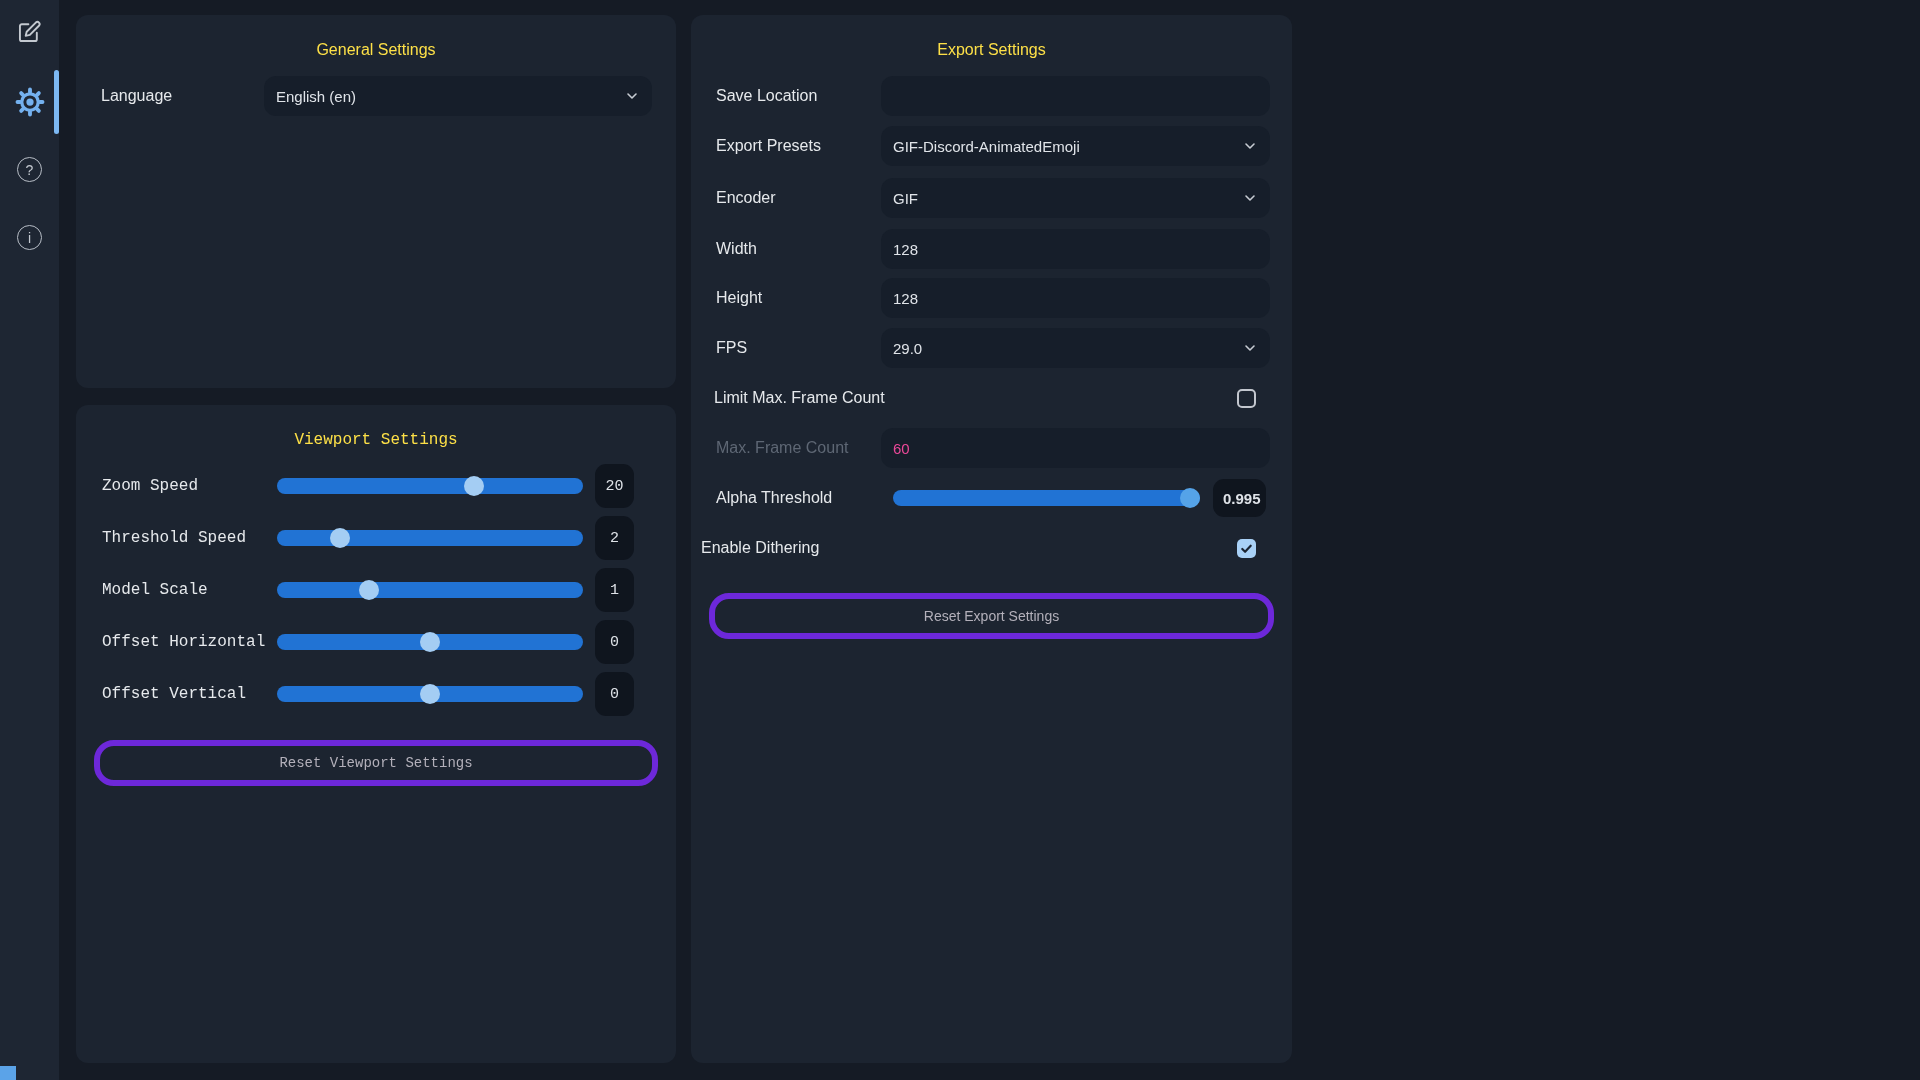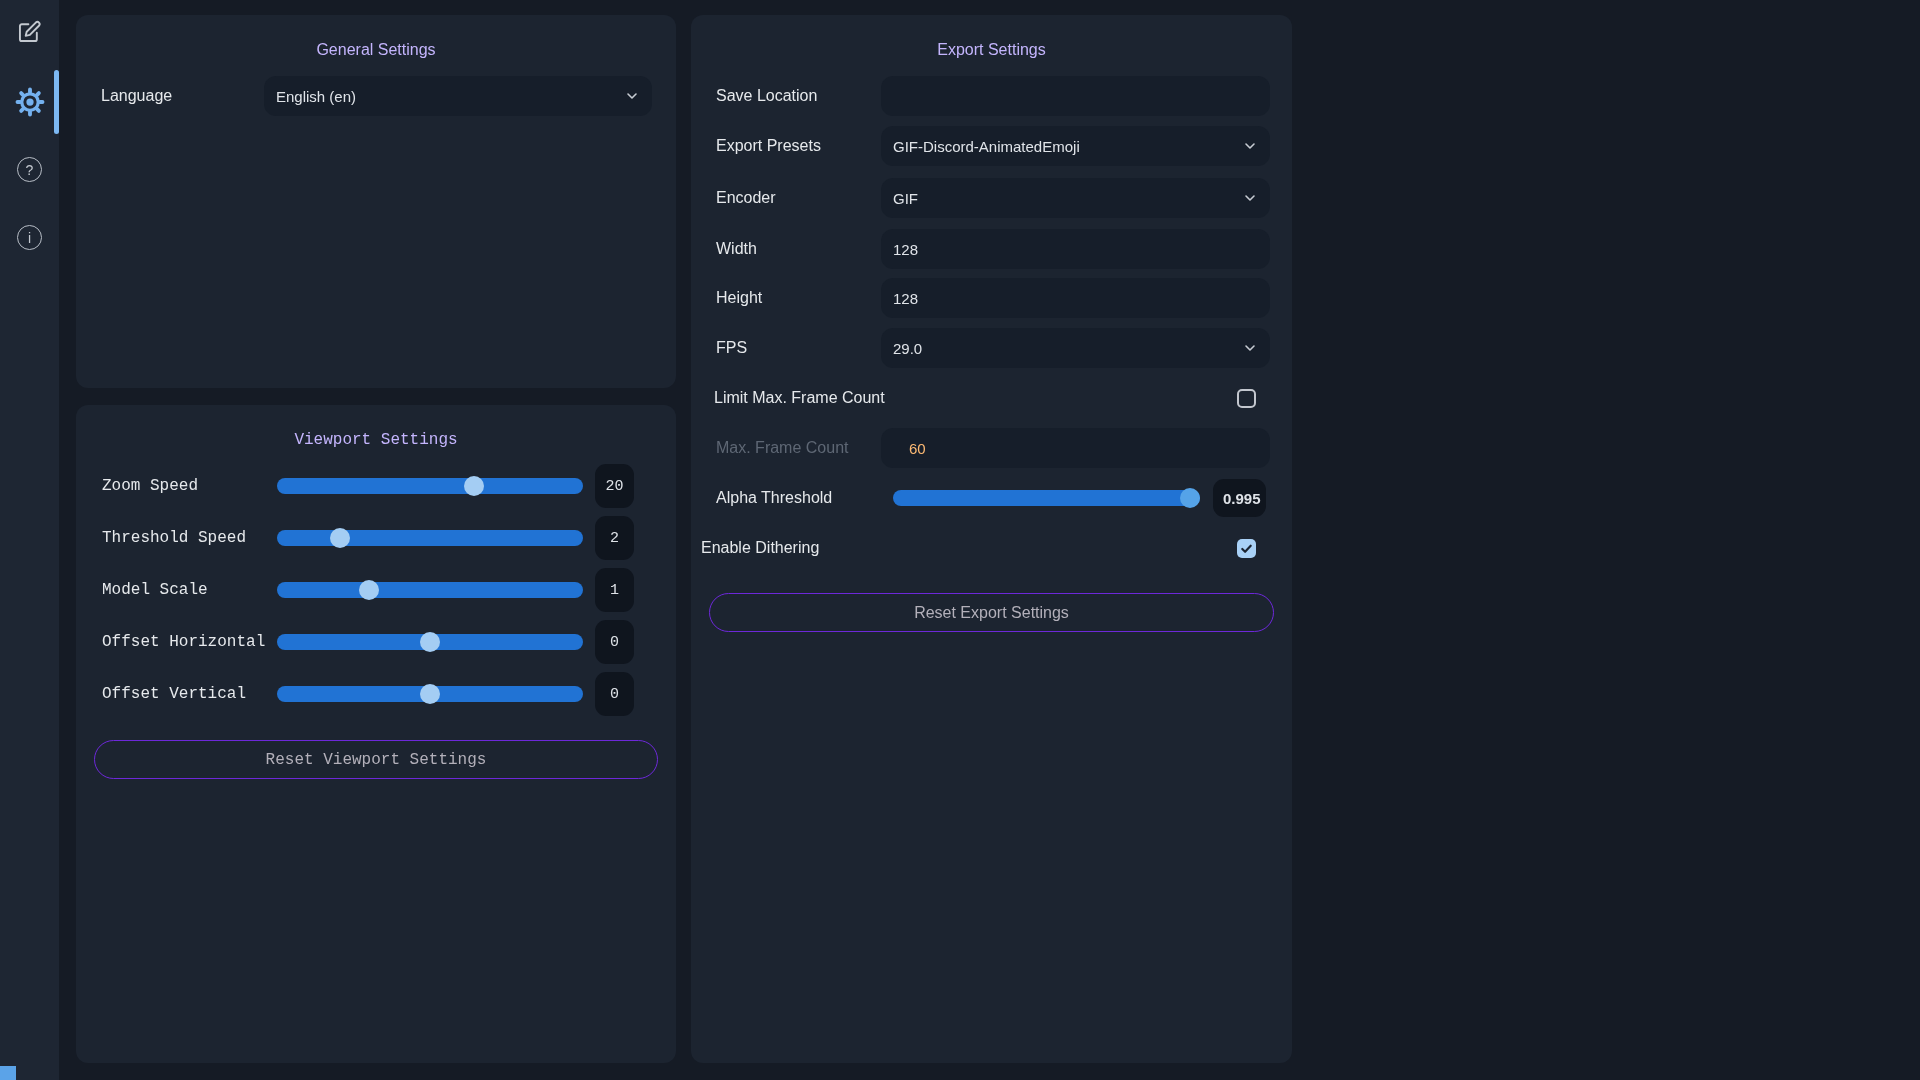--- a/index.html
+++ b/index.html
@@ -18,30 +18,30 @@
   .circle-icon{width:25px;height:25px;border:1.8px solid #b7bdc6;border-radius:50%;
     display:flex;align-items:center;justify-content:center;font-size:14px;color:#c4c9d0;}
   .active-indicator{position:absolute;left:54px;top:70px;width:5px;height:64px;background:var(--accent);border-radius:3px;}
   .corner-accent{position:absolute;left:0;top:1066px;width:16px;height:14px;background:#5ba3e8;}
 
   
   .panel{position:absolute;background:var(--panel-bg);border-radius:12px;}
   .panel-general{left:76px;top:15px;width:600px;height:373px;}
   .panel-viewport{left:76px;top:405px;width:600px;height:658px;font-family:Liberation Mono, monospace;}
   .panel-export{left:691px;top:15px;width:601px;height:1048px;}
-  .panel-title{position:absolute;top:26px;left:0;right:0;text-align:center;font-size:16px;color:#c4b5fd;}
+  .panel-title{position:absolute;top:26px;left:0;right:0;text-align:center;font-size:16px;color:#fde047;}
 
   .row{position:absolute;left:0;right:0;height:40px;display:flex;align-items:center;}
   .row .lbl{margin-left:25px;font-size:16px;color:#e6e9ec;}
   .row .lbl.dim{color:#5e6774;}
 
   .field{position:absolute;left:190px;width:389px;height:40px;background:var(--field-bg);
     border-radius:12px;display:flex;align-items:center;font-size:15px;color:#e0e4e9;padding:0 12px;}
   .field .val{white-space:nowrap;overflow:hidden;}
-  .field .val.dim{color:#fdba74;margin-left:16px;}
+  .field .val.dim{color:#ec4899;}
   .field .chev{position:absolute;right:12px;top:12px;}
 
   
   .slider{position:absolute;height:16px;border-radius:8px;background:var(--slider-track);}
   .slider-thumb{position:absolute;top:50%;width:20px;height:20px;border-radius:50%;
     background:var(--slider-thumb);transform:translate(-50%,-50%);}
   .slider.alpha .slider-thumb{background:var(--alpha-slider-thumb);}
   .value-box{position:absolute;background:var(--value-box-bg);border-radius:11px;
     display:flex;align-items:center;justify-content:center;font-size:15px;color:#dfe3e8;}
 
@@ -55,22 +55,22 @@
   .erow-alpha .value-box .val{white-space:nowrap;}
 
   
   .checkbox{position:absolute;left:546px;width:19px;height:19px;border:2px solid #c3c7ce;border-radius:5px;
     display:flex;align-items:center;justify-content:center;cursor:pointer;background:transparent;}
   .checkbox .check{display:none;}
   .checkbox.checked{background:var(--checkbox-checked);border:none;}
   .checkbox.checked .check{display:block;}
 
   
-  .reset-btn{position:absolute;height:39px;border:1px solid #6d28d9;border-radius:20px;background:transparent;
-    display:flex;align-items:center;justify-content:center;font-size:16px;color:#b3b0ba;cursor:pointer;}
+  .reset-btn{position:absolute;height:46px;border:6px solid #6d28d9;border-radius:20px;background:transparent;
+    display:flex;align-items:center;justify-content:center;font-size:14px;color:#b3b0ba;cursor:pointer;}
   .panel-viewport .reset-btn{left:18px;width:564px;top:335px;}
   .panel-export .reset-btn{left:18px;width:565px;top:578px;}
 </style>
 </head>
 <body>
 
 <div class="sidebar">
   <div class="side-btn" style="top:18px">
     <span>
       <svg width="27" height="27" viewBox="0 0 24 24" fill="none" stroke="#c4c9d0" stroke-width="1.7" stroke-linecap="round" stroke-linejoin="round">

